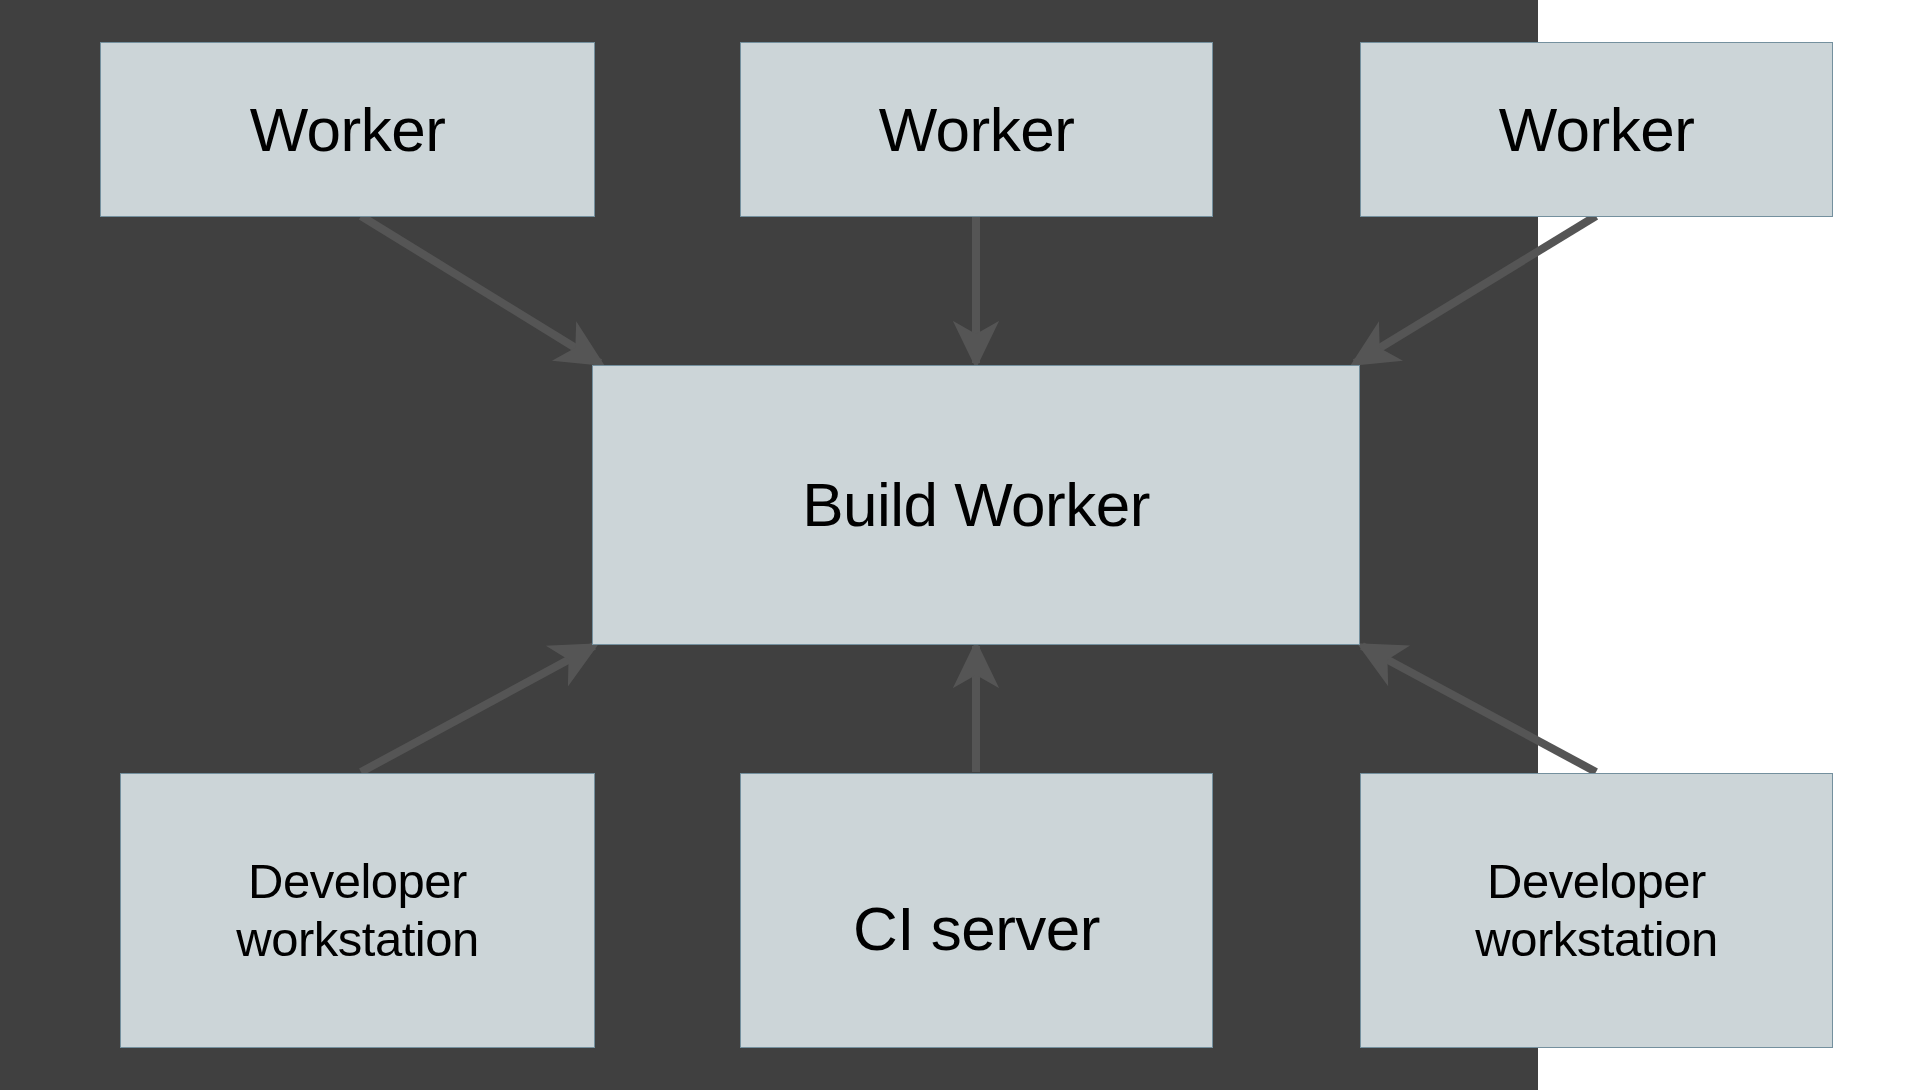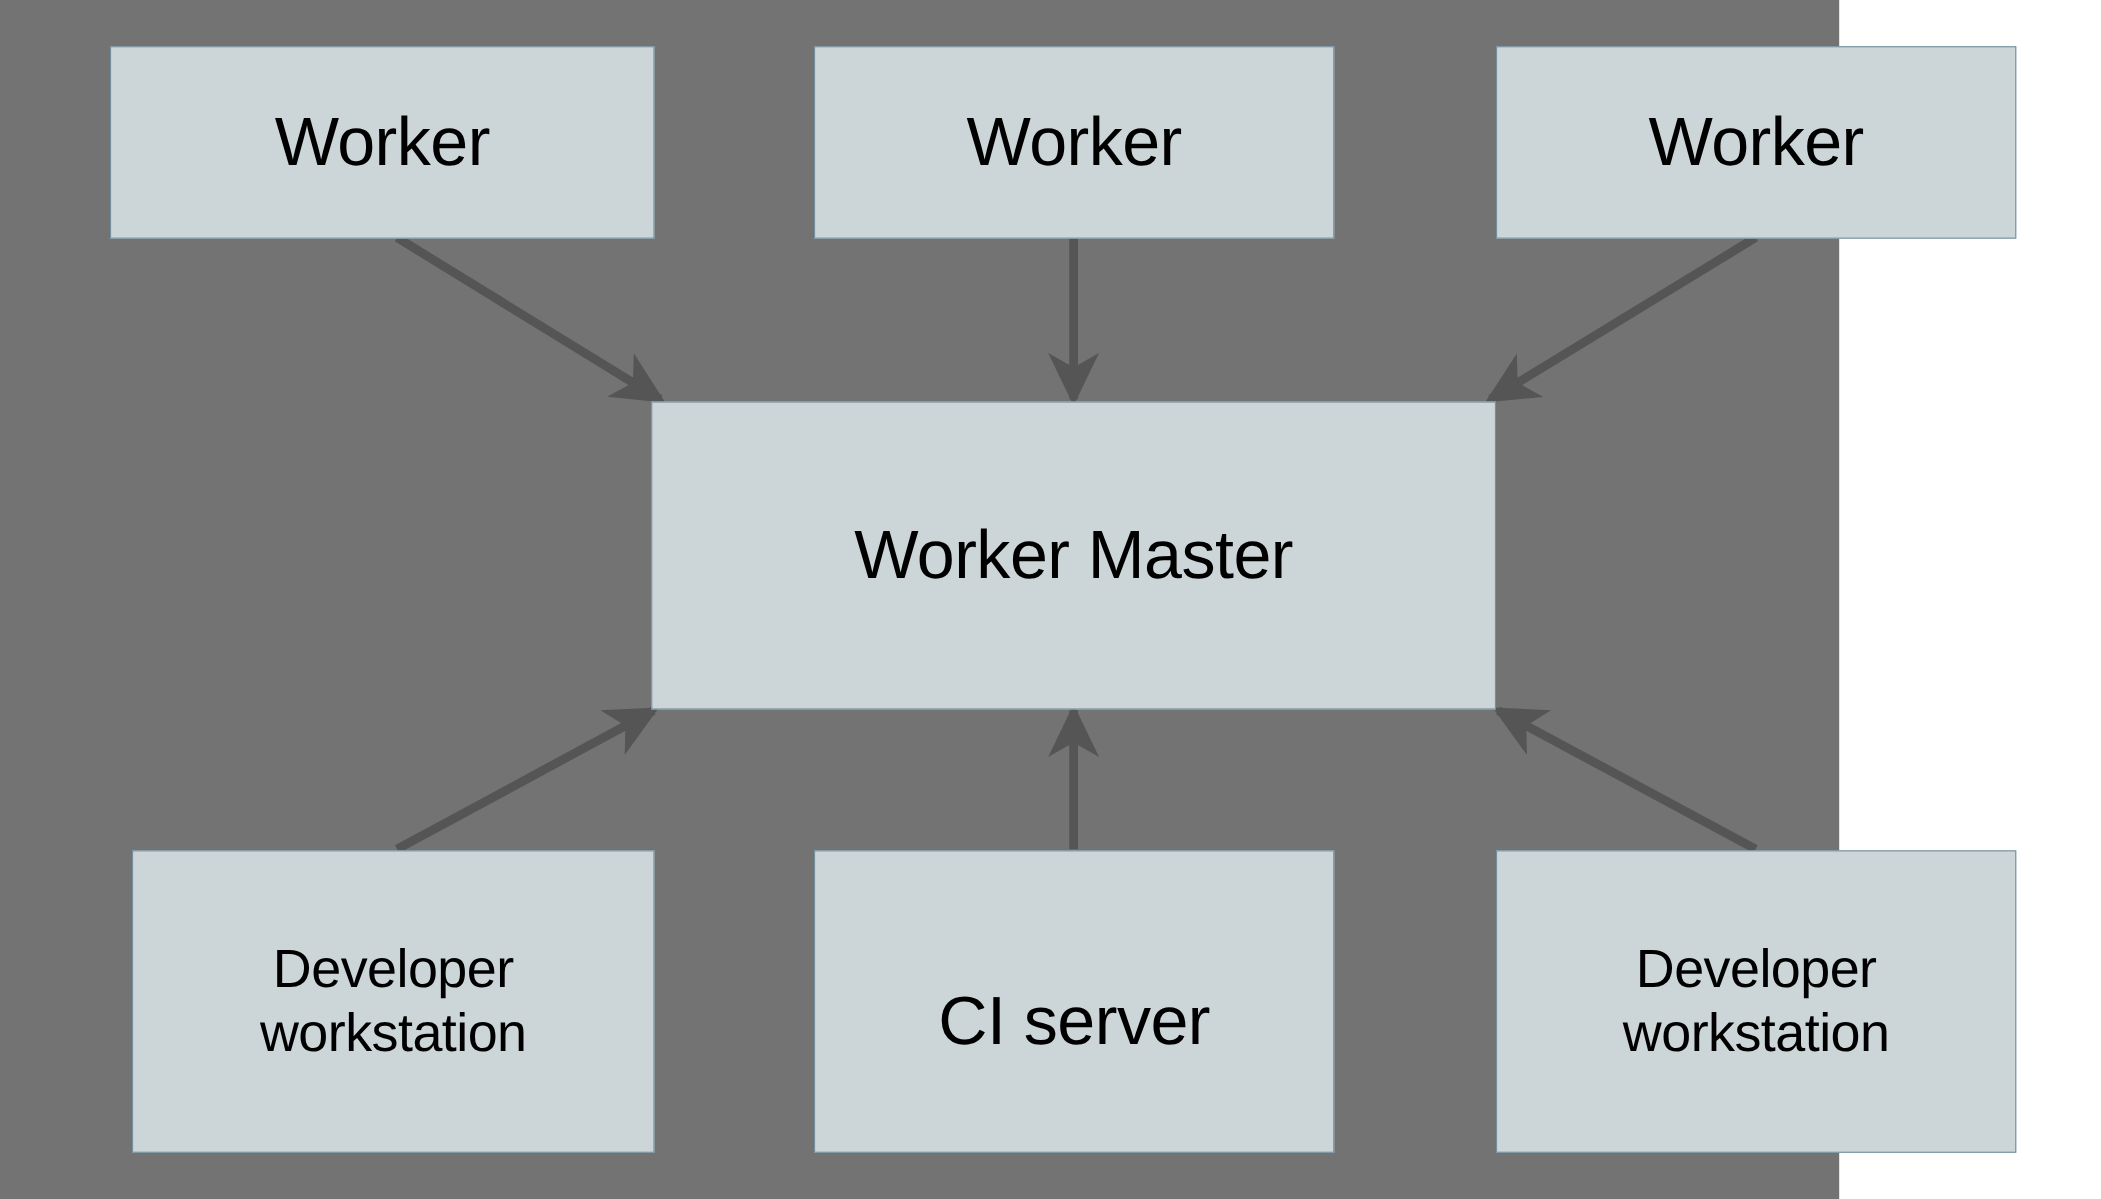--- a/index.html
+++ b/index.html
@@ -8,23 +8,23 @@
     background: #ffffff;
   }
   body {
     width: 1910px;
     height: 1090px;
     font-family: "Liberation Sans", sans-serif;
     overflow: hidden;
   }
   #canvas {
     position: relative;
-    width: 1672px;
+    width: 1538px;
     height: 1090px;
-    background: #737373;
+    background: #404040;
   }
   #edge-layer {
     position: absolute;
     left: 0;
     top: 0;
     width: 1910px;
     height: 1090px;
     pointer-events: none;
   }
   .node {
@@ -78,21 +78,21 @@
 
   <div class="node node-worker" style="left: 740px; top: 42px; width: 473px; height: 175px; background: rgb(204, 213, 216); border-color: rgb(116, 144, 158); color: rgb(0, 0, 0);">
     <span class="node-label">Worker</span>
   </div>
 
   <div class="node node-worker" style="left: 1360px; top: 42px; width: 473px; height: 175px; background: rgb(204, 213, 216); border-color: rgb(116, 144, 158); color: rgb(0, 0, 0);">
     <span class="node-label">Worker</span>
   </div>
 
   <div class="node node-master" style="left: 592px; top: 365px; width: 768px; height: 280px; background: rgb(204, 213, 216); border-color: rgb(116, 144, 158); color: rgb(0, 0, 0);">
-    <span class="node-label">Worker Master</span>
+    <span class="node-label">Build Worker</span>
   </div>
 
   <div class="node node-dev" style="left: 120px; top: 773px; width: 475px; height: 275px; background: rgb(204, 213, 216); border-color: rgb(116, 144, 158); color: rgb(0, 0, 0);">
     <span class="node-label">Developer
 workstation</span>
   </div>
 
   <div class="node node-ci" style="left: 740px; top: 773px; width: 473px; height: 275px; background: rgb(204, 213, 216); border-color: rgb(116, 144, 158); color: rgb(0, 0, 0);">
     <span class="node-label">CI server</span>
   </div>

